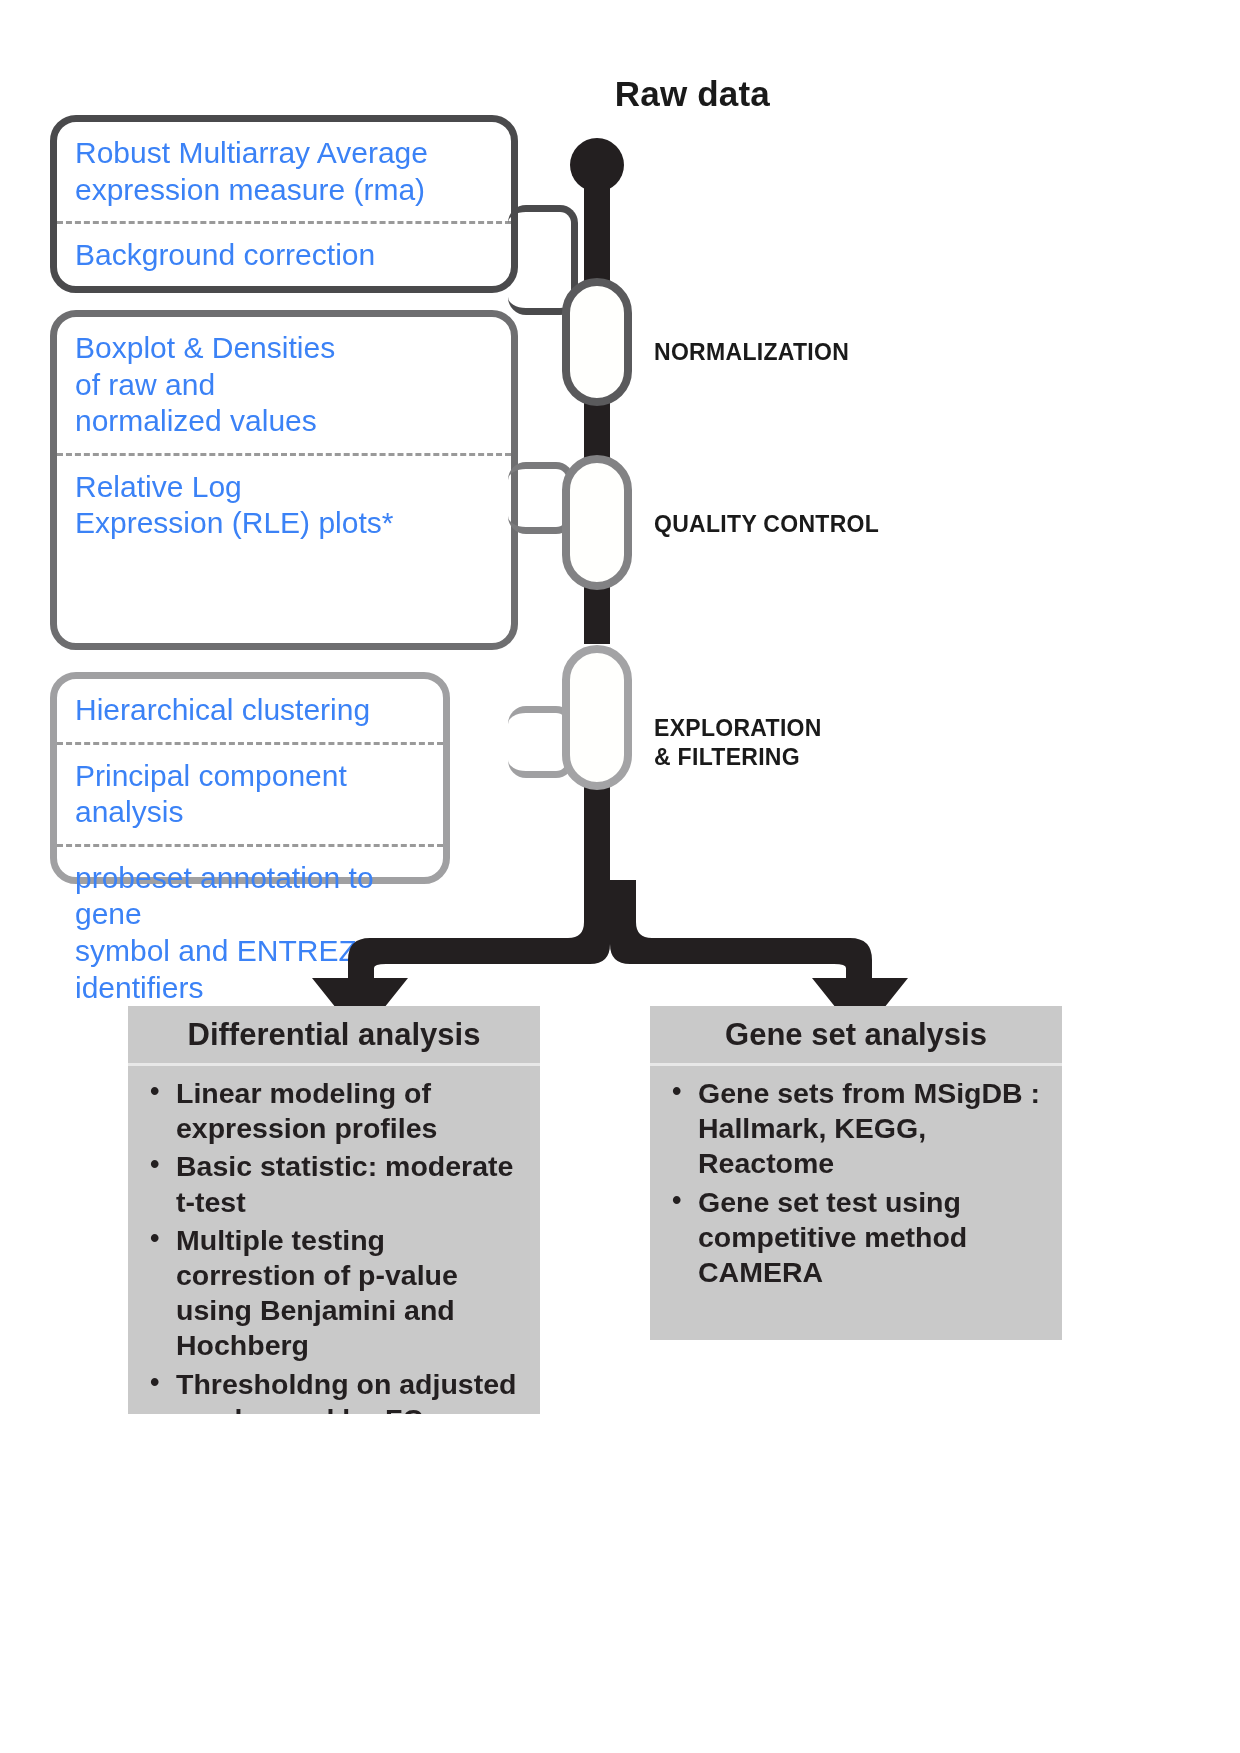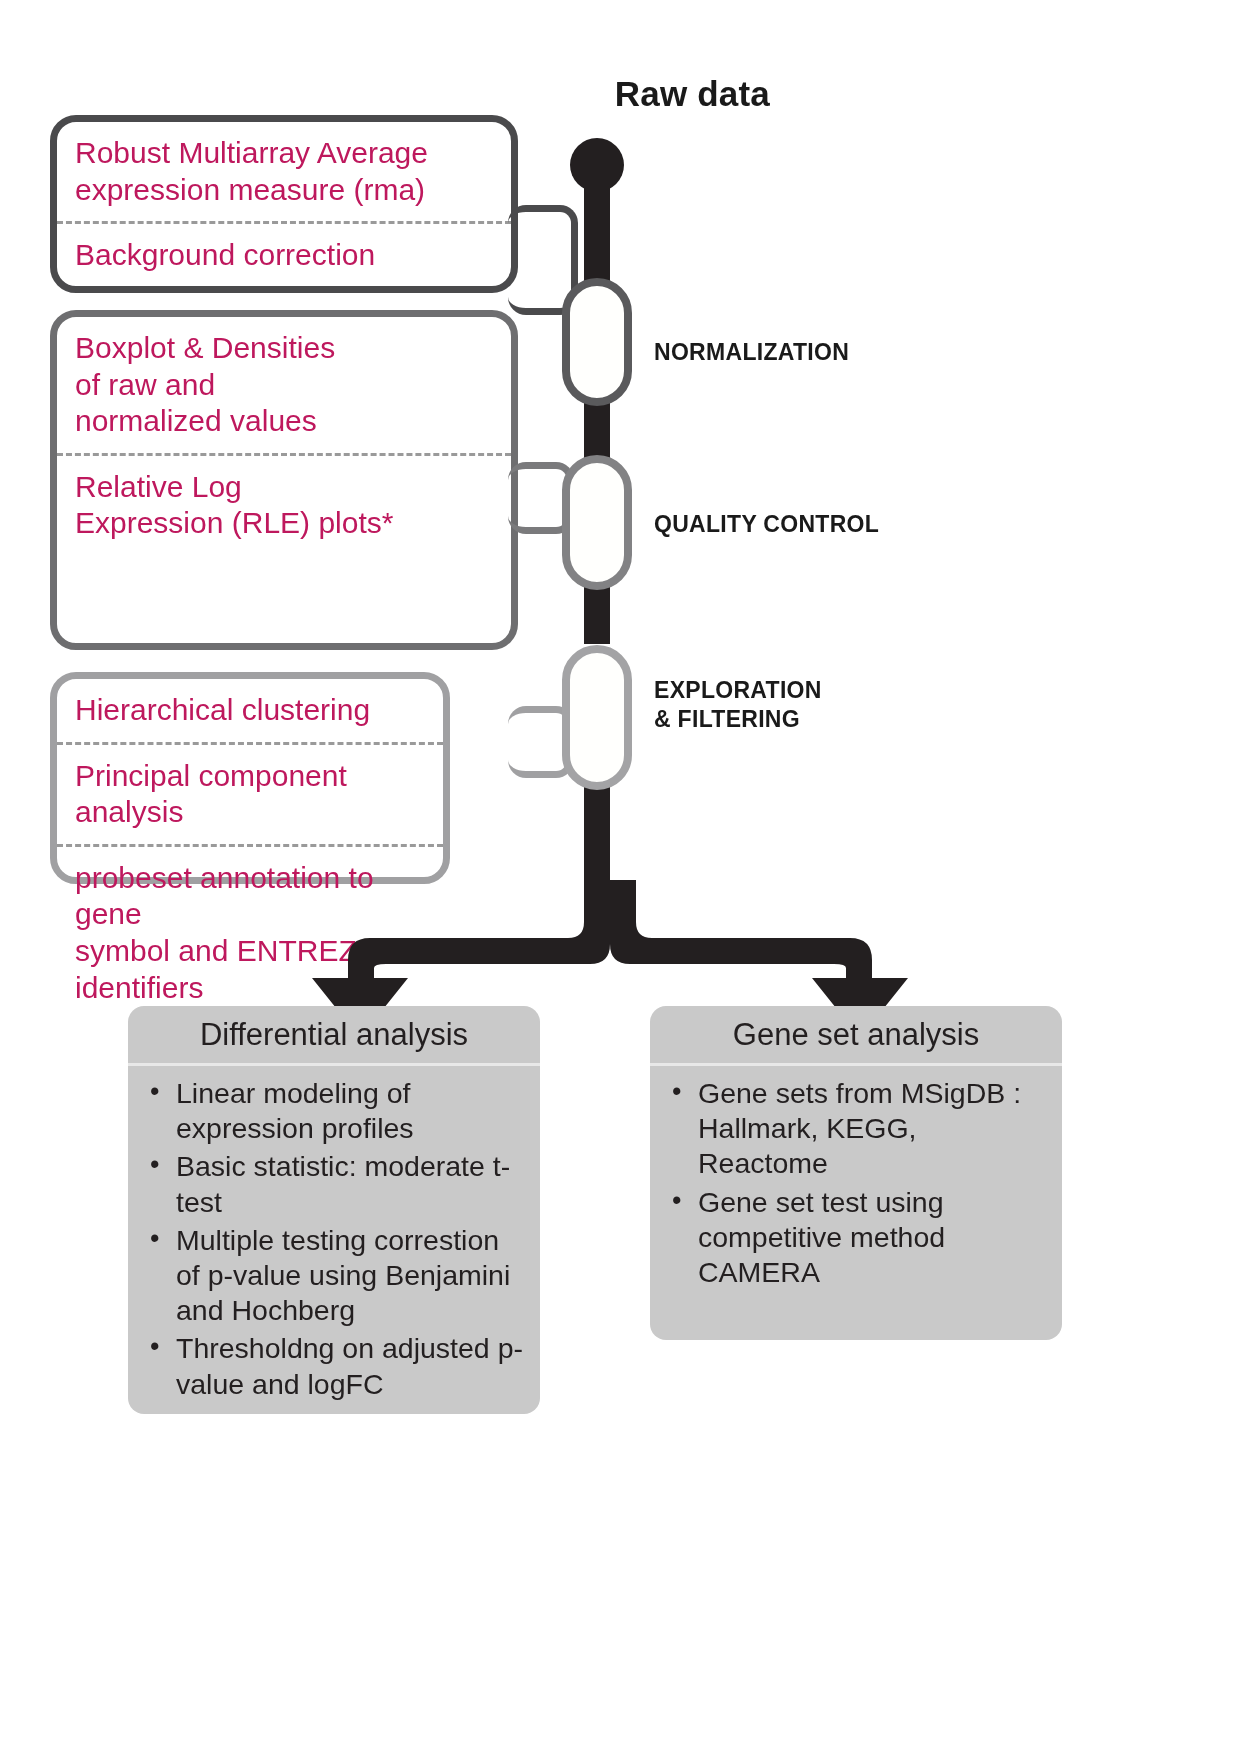--- a/index.html
+++ b/index.html
@@ -38,21 +38,21 @@
     position: absolute;
     box-sizing: border-box;
     background: #ffffff;
     border-style: solid;
     border-radius: 26px;
     padding: 0 0 0 0;
   }
   .stage-row {
     font-size: 30px;
     line-height: 1.22;
-    color: #be185d;
+    color: #3b82f6;
     padding: 13px 1px 13px 18px;
     box-sizing: border-box;
   }
   .stage-row + .stage-row {
     border-top: 3px dashed #9a9a9a;
   }
 
   #box-normalization {
     left: 50px;
     top: 115px;
@@ -147,38 +147,39 @@
   .stage-label {
     position: absolute;
     font-size: 23px;
     font-weight: bold;
     letter-spacing: 0.3px;
     color: #1a1a1a;
     line-height: 1.28;
   }
   #label-normalization { left: 654px; top: 338px; }
   #label-qc           { left: 654px; top: 510px; }
-  #label-exploration  { left: 654px; top: 676px; }
+  #label-exploration  { left: 654px; top: 714px; }
 
   
   #fork {
     position: absolute;
     left: 290px;
     top: 880px;
     width: 640px;
     height: 160px;
   }
 
   
   .result-box {
     position: absolute;
     box-sizing: border-box;
     background: #c9c9c9;
-    border-radius: 16px;
+    border-radius: 0;
     overflow: hidden;
+    font-weight: bold;
   }
   #box-differential { left: 128px; top: 1006px; width: 412px; height: 408px; }
   #box-geneset      { left: 650px; top: 1006px; width: 412px; height: 334px; }
 
   .result-title {
     text-align: center;
     font-size: 31px;
     color: #231f20;
     padding: 11px 10px 10px 10px;
     border-bottom: 3px solid #e8e8e8;

